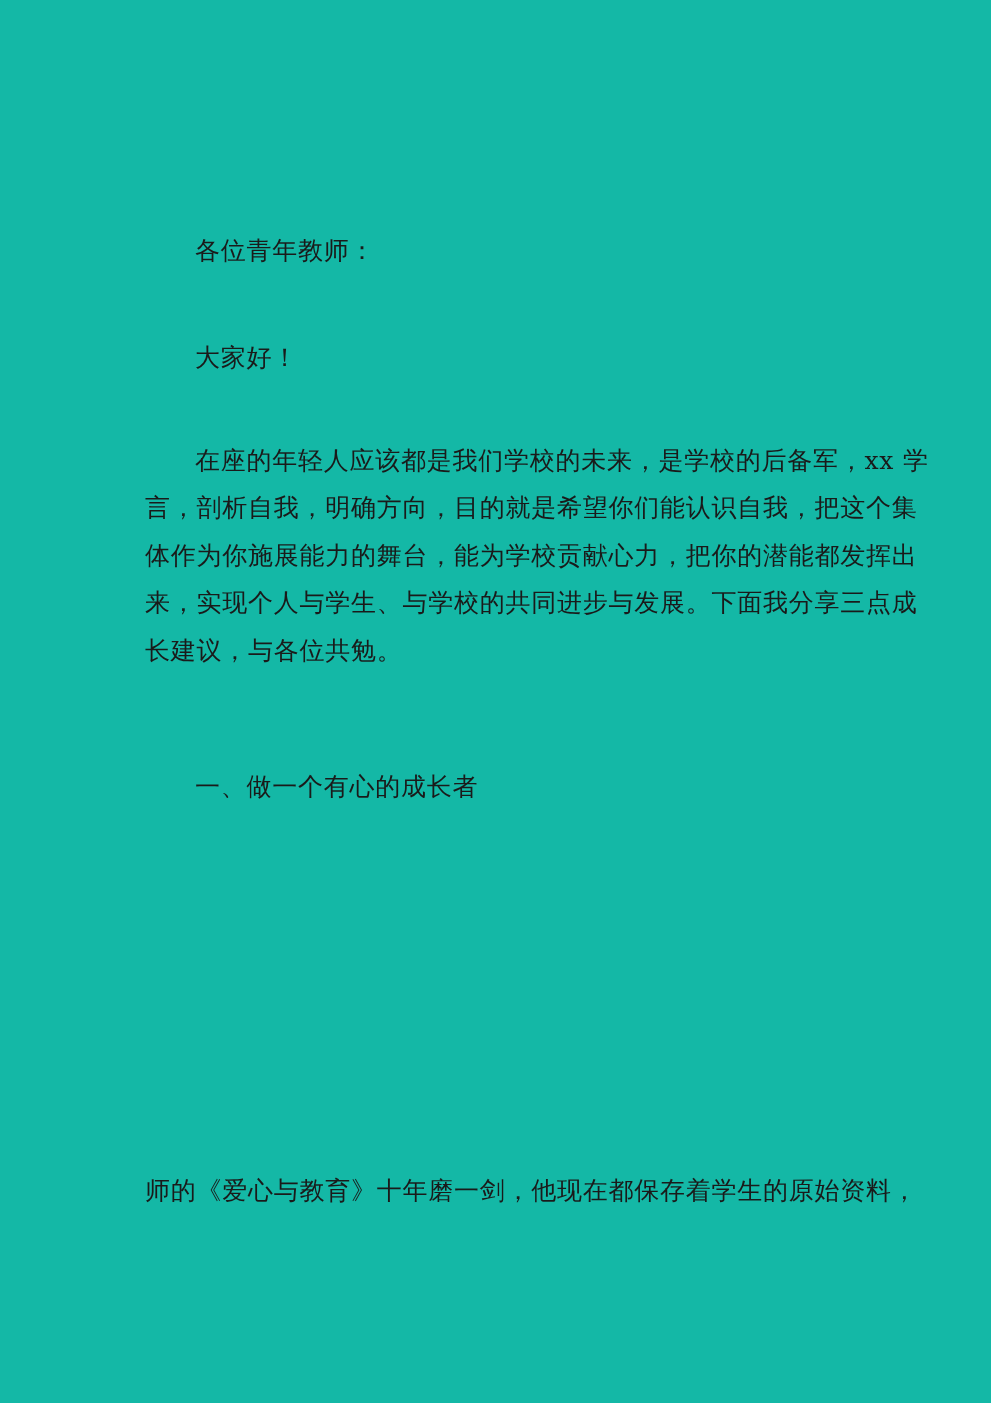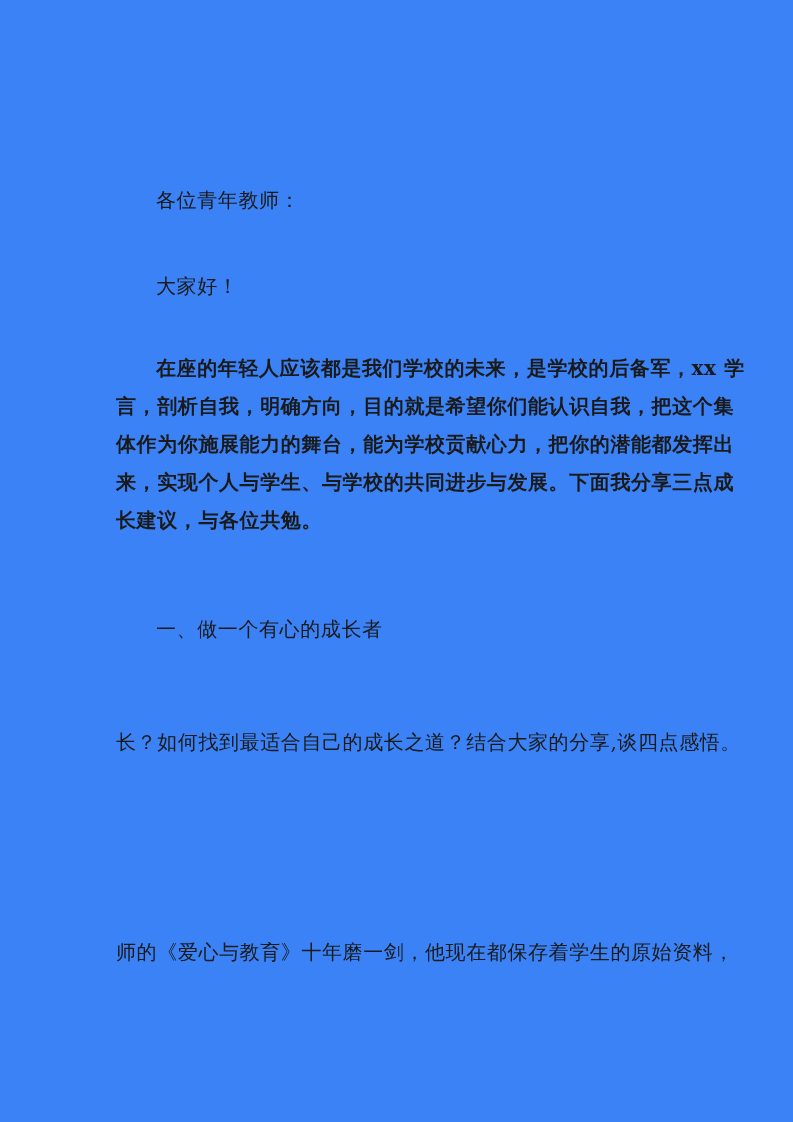--- a/index.html
+++ b/index.html
@@ -1,19 +1,19 @@
 <!DOCTYPE html>
 <html><head>
 <meta charset="utf-8">
 <style>
   html, body { margin: 0; padding: 0; background: #ffffff; }
   body { width: 793px; height: 1122px; position: relative; overflow: hidden; }
   .page {
     position: absolute; left: 0; top: 0; width: 793px; height: 1122px;
-    background: #3b82f6;
+    background: #14b8a6;
     font-family: "DejaVu Serif", "Liberation Serif", serif;
     color: #1a1a1a;
   }
   .p {
     position: absolute;
     left: 116px;
     width: 568px;
     font-size: 20px;
     line-height: 38px;
     text-align: justify;
@@ -30,34 +30,33 @@
 <div class="page">
 
   <div class="p indent" style="top:181px;">
     <span class="line">各位青年教师：</span>
   </div>
 
   <div class="p indent" style="top:267px;">
     <span class="line">大家好！</span>
   </div>
 
-  <div class="p" style="top:349px;font-weight:bold;">
+  <div class="p" style="top:349px;">
     <span class="line" style="padding-left:40px;">在座的年轻人应该都是我们学校的未来，是学校的后备军，xx 学</span>
     <span class="line">言，剖析自我，明确方向，目的就是希望你们能认识自我，把这个集</span>
     <span class="line">体作为你施展能力的舞台，能为学校贡献心力，把你的潜能都发挥出</span>
     <span class="line">来，实现个人与学生、与学校的共同进步与发展。下面我分享三点成</span>
     <span class="line">长建议，与各位共勉。</span>
   </div>
 
   <div class="p" style="top:610px;">
     <span class="line" style="padding-left:40px;">一、做一个有心的成长者</span>
   </div>
 
   <div class="p" style="top:723px;">
-    <span class="line">长？如何找到最适合自己的成长之道？结合大家的分享,谈四点感悟。</span>
   </div>
 
 
   <div class="p" style="top:933px;">
     <span class="line">师的《爱心与教育》十年磨一剑，他现在都保存着学生的原始资料，</span>
   </div>
 
 </div>
 
 </body></html>

